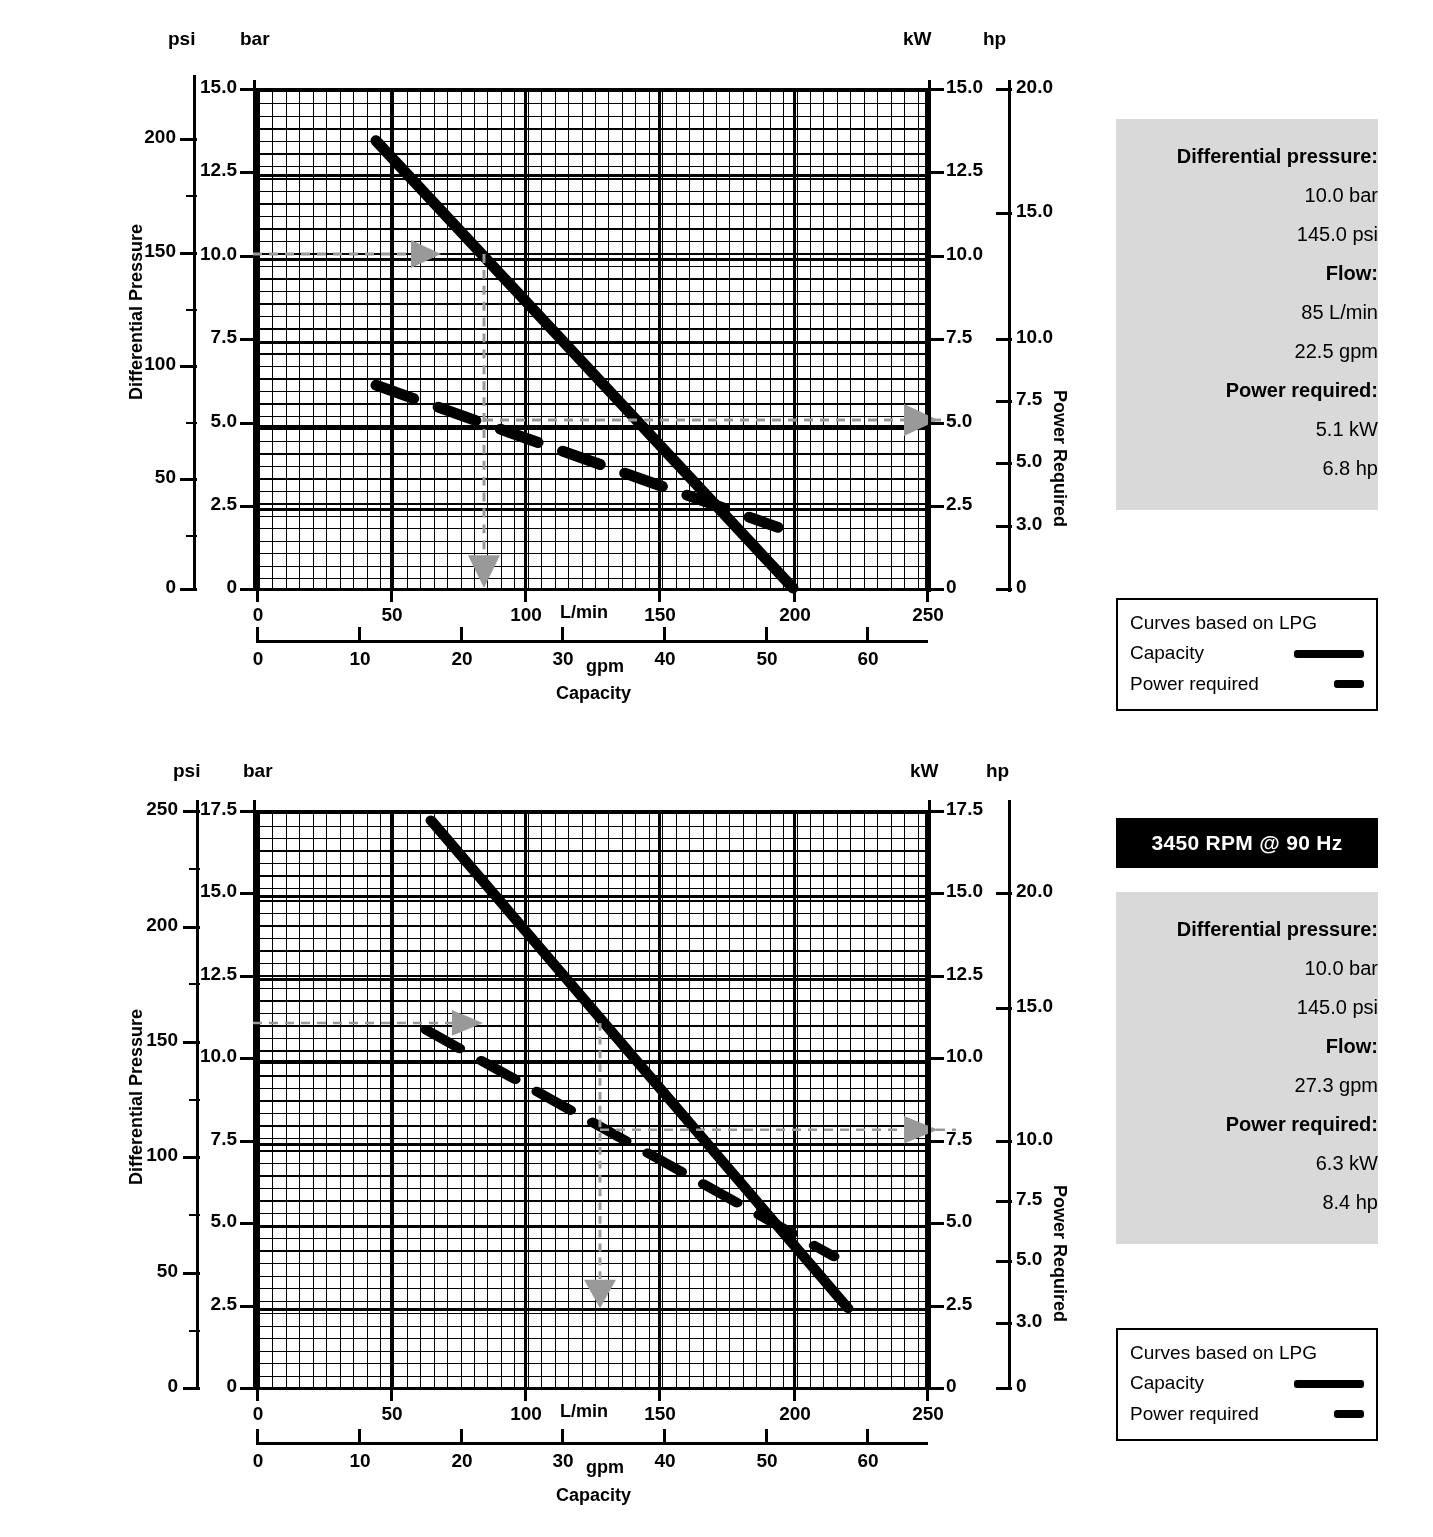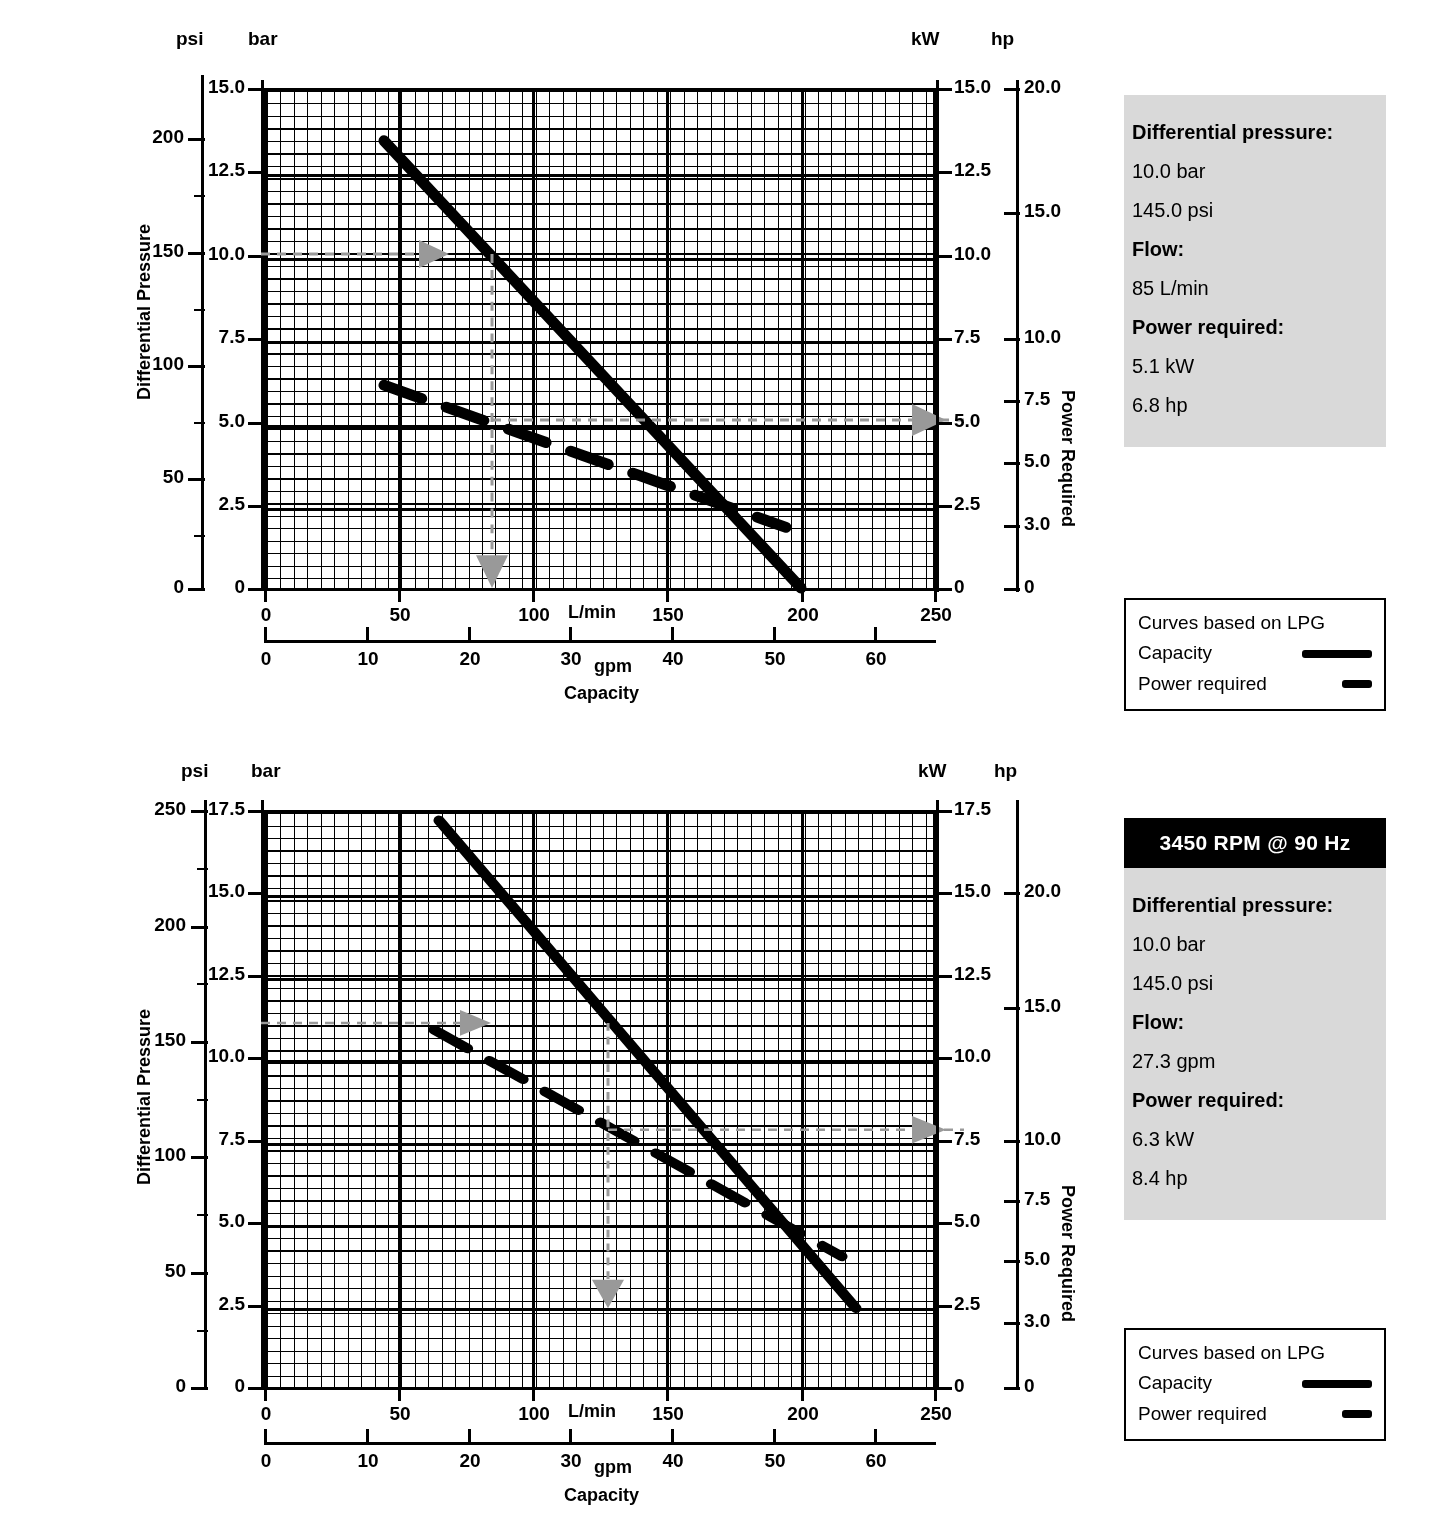--- a/index.html
+++ b/index.html
@@ -1,17 +1,17 @@
 <!DOCTYPE html>
 <html><head>
 <meta charset="utf-8">
 <style>
   html,body{margin:0;padding:0;background:#ffffff;}
   body{width:1433px;height:1537px;position:relative;font-family:"Liberation Sans",sans-serif;color:#000;}
-  .chart-block{position:absolute;left:16px;width:1272px;height:740px;}
+  .chart-block{position:absolute;left:8px;width:1272px;height:740px;}
   #block-top{top:10px;}
   #block-bottom{top:760px;}
 
   .unit-label{position:absolute;font-size:19px;font-weight:bold;}
 
   
   .grid-panel{position:absolute;left:115px;top:40px;width:672px;height:500px;border:3px solid #000;box-sizing:border-box;background:
     repeating-linear-gradient(to right, #000 0 1px, transparent 1px 13.44px),
     repeating-linear-gradient(to bottom, #000 0 1px, transparent 1px 12.5px);
   }
@@ -27,21 +27,21 @@
 
   .axis-title{position:absolute;font-size:18px;font-weight:bold;}
   .vert-title{position:absolute;font-size:18px;font-weight:bold;transform-origin:0 0;}
 
   
   svg.curves{position:absolute;left:115px;top:40px;width:672px;height:500px;overflow:visible;}
 
   
   .side-box{position:absolute;width:262px;}
   .side-head{background:#000;color:#fff;text-align:center;font-weight:bold;font-size:21px;padding:13px 0;letter-spacing:0.3px;}
-  .side-body{background:#d9d9d9;text-align:left;padding:18px 0 22px 8px;}
+  .side-body{background:#d9d9d9;text-align:right;padding:18px 0 22px 8px;margin-top:24px;}
   .side-body div{font-size:20px;line-height:1.95;}
   .side-body .bold{font-weight:bold;}
   .legend-box{position:absolute;width:262px;border:2px solid #000;background:#fff;padding:8px 12px 10px 12px;box-sizing:border-box;}
   .legend-box .lg-line{font-size:19px;line-height:1.6;display:flex;align-items:center;justify-content:space-between;}
   .lg-swatch-solid{width:70px;height:8px;background:#000;border-radius:3px;}
   .lg-swatch-dash{width:30px;height:8px;background:#000;border-radius:3px;}
 </style>
 </head>
 <body>
 
@@ -179,20 +179,21 @@
 
   <div class="vert-title" style="left:1062px;top:380px;transform:rotate(90deg);">Power Required</div>
 
   <div class="side-box" style="left:1108px;top:85px;">
     <div class="side-body">
       <div class="bold">Differential pressure:</div>
       <div>10.0 bar</div>
       <div>145.0 psi</div>
       <div class="bold">Flow:</div>
       <div>85 L/min</div>
+      <div>22.5 gpm</div>
       <div class="bold">Power required:</div>
       <div>5.1 kW</div>
       <div>6.8 hp</div>
     </div>
   </div>
 
   <div class="legend-box" style="left:1108px;top:588px;">
     <div class="lg-line">
         <span>Curves based on LPG</span>
       </div>

